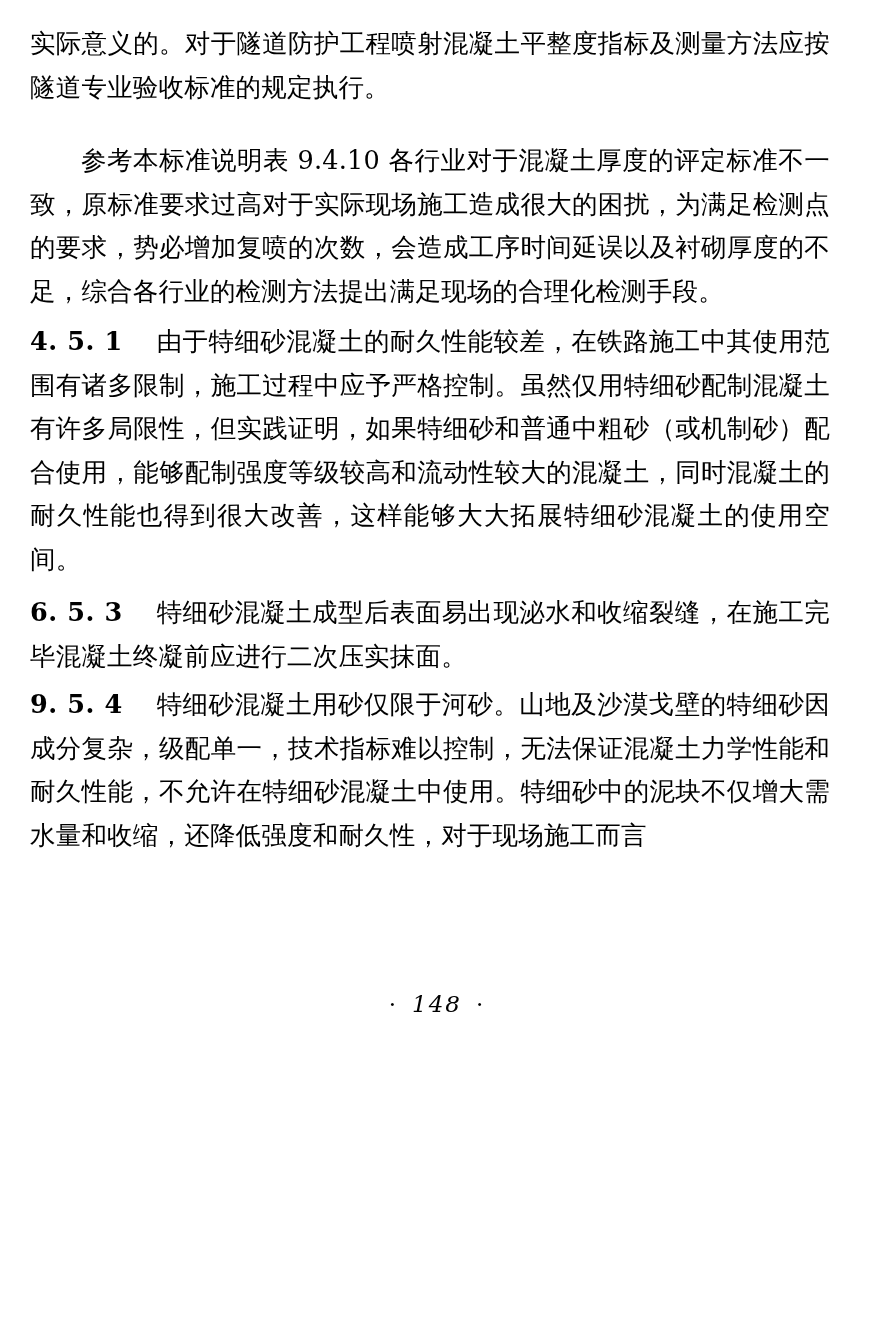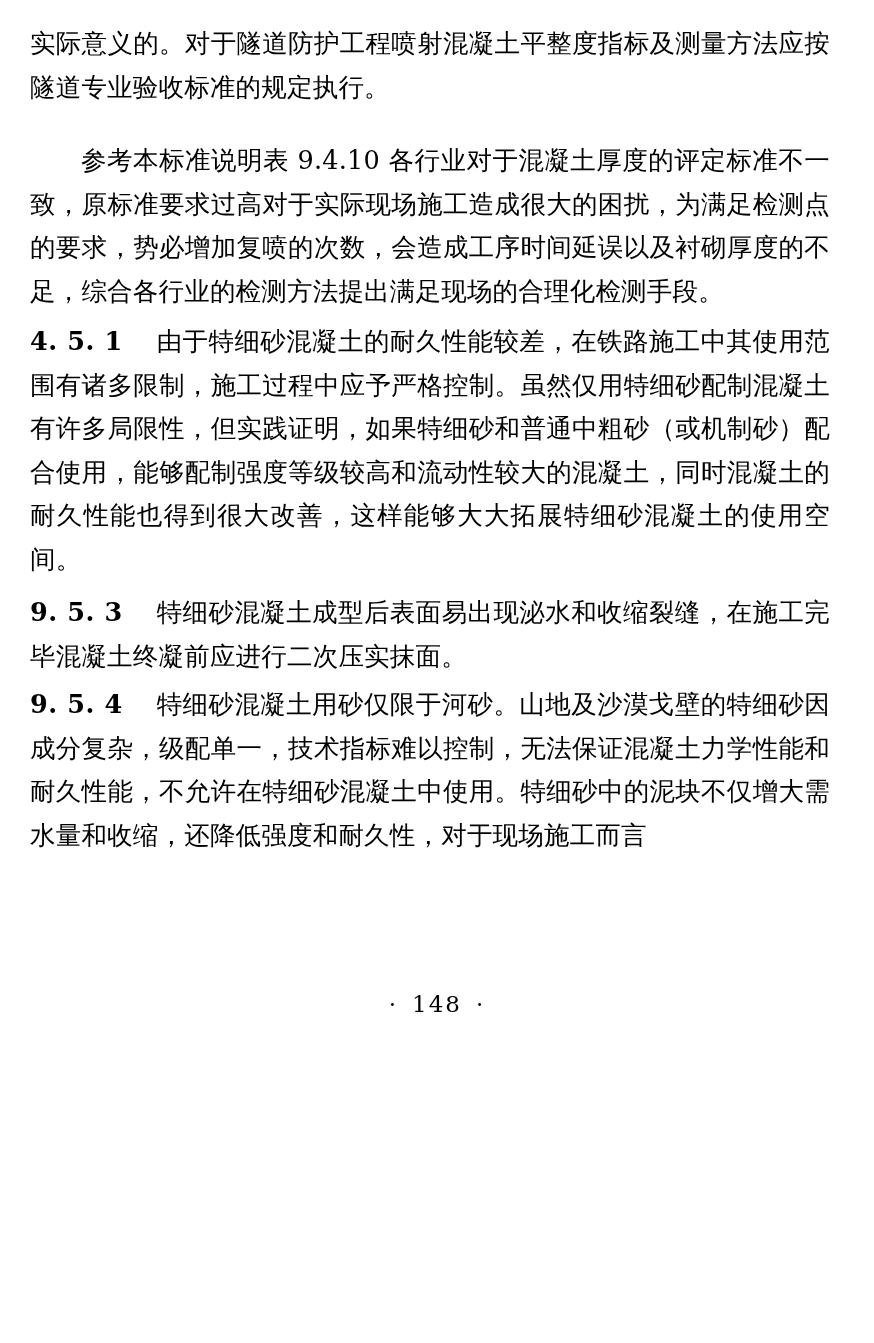--- a/index.html
+++ b/index.html
@@ -56,20 +56,21 @@
     font-size: 23px;
     letter-spacing: 2px;
     font-family: "DejaVu Serif", "Liberation Serif", serif;
   }
   .footer .dot {
     display: inline-block;
     padding: 0 14px;
   }
   .pagenum {
     display: inline-block;
+    font-style: italic;
   }
 </style>
 </head>
 <body>
 
 <div class="page">
   <div class="content">
 
     <p class="para"><span>实际意义的。对于隧道防护工程喷射混凝土平整度指标及测量方法应按隧道专业验收标准的规定执行。</span></p>
 
@@ -82,21 +83,21 @@
 
     <div class="gap-md"></div>
 
     <p class="para"><span class="num">4. 5. 1</span>&nbsp;&nbsp;&nbsp;&nbsp;<span>由于特细砂混凝土的耐久性能较差，在铁路施工中其使用范围有诸多限制，施工过程中应予严格控制。虽然仅用特细砂配制混凝土有许多局限性，但实践证明，如果特细砂和普通中粗砂（或机制砂）配合使用，能够配制强度等级较高和流动性较大的混凝土，同时混凝土的耐久性能也得到很大改善，这样能够大大拓展特细砂混凝土的使用空间。</span></p>
 
     <div class="gap-md"></div>
 
 
     <div class="gap-md"></div>
 
-    <p class="para"><span class="num">9. 5. 3</span>&nbsp;&nbsp;&nbsp;&nbsp;<span>特细砂混凝土成型后表面易出现泌水和收缩裂缝，在施工完毕混凝土终凝前应进行二次压实抹面。</span></p>
+    <p class="para"><span class="num">6. 5. 3</span>&nbsp;&nbsp;&nbsp;&nbsp;<span>特细砂混凝土成型后表面易出现泌水和收缩裂缝，在施工完毕混凝土终凝前应进行二次压实抹面。</span></p>
 
     <div class="gap-md"></div>
 
     <p class="para"><span class="num">9. 5. 4</span>&nbsp;&nbsp;&nbsp;&nbsp;<span>特细砂混凝土用砂仅限于河砂。山地及沙漠戈壁的特细砂因成分复杂，级配单一，技术指标难以控制，无法保证混凝土力学性能和耐久性能，不允许在特细砂混凝土中使用。特细砂中的泥块不仅增大需水量和收缩，还降低强度和耐久性，对于现场施工而言</span></p>
 
   </div>
 
   <div class="footer">
     <span class="dot">·</span><span class="pagenum">148</span><span class="dot">·</span>
   </div>

